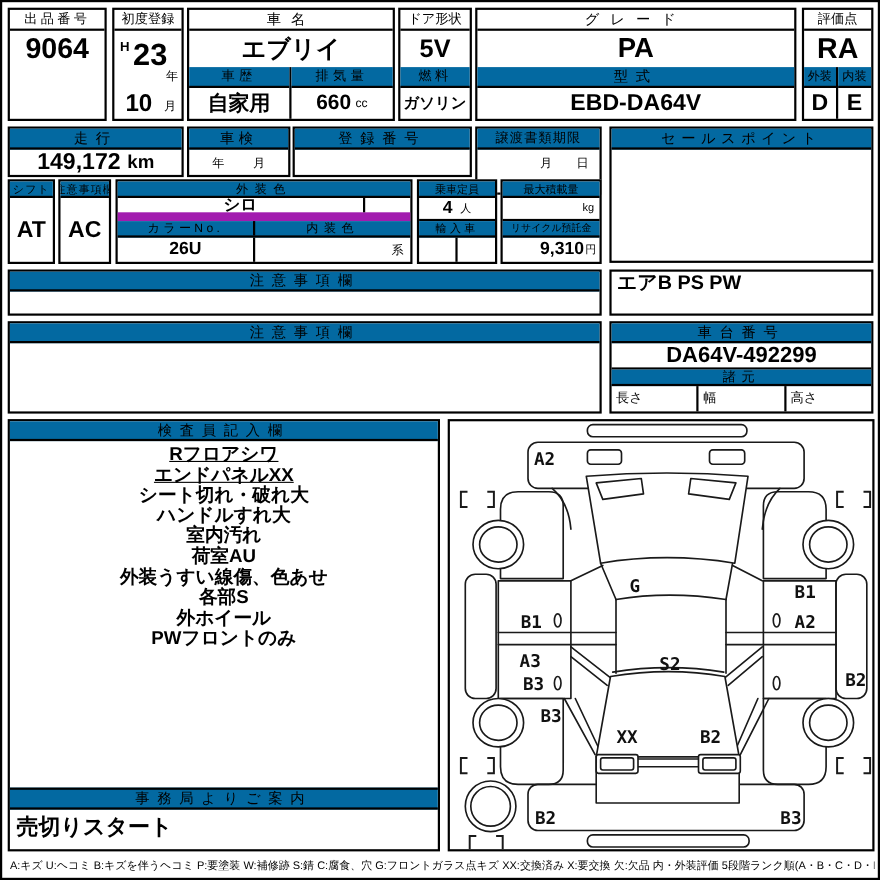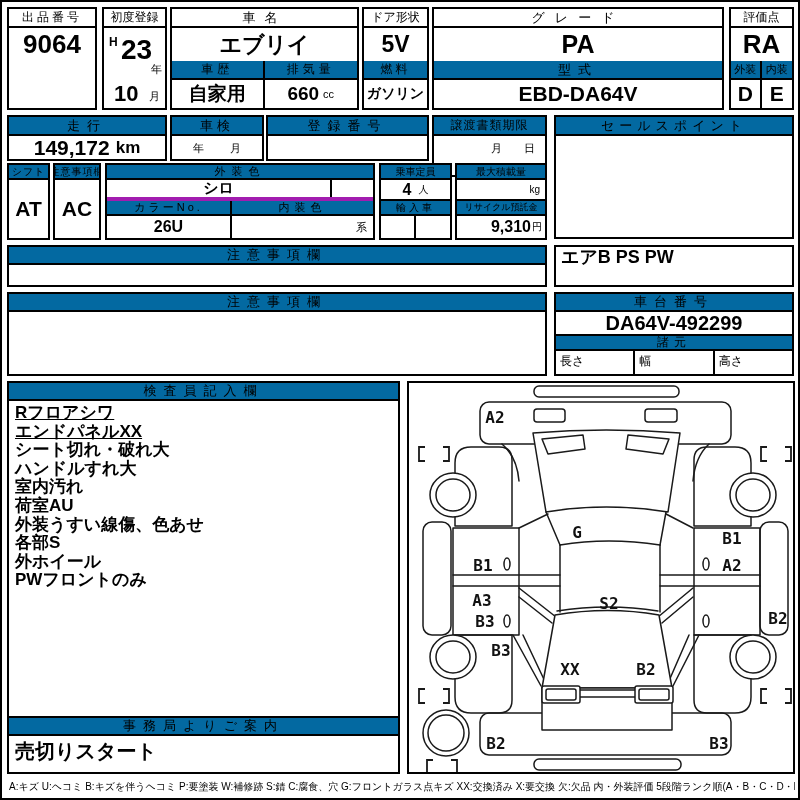--- a/index.html
+++ b/index.html
@@ -133,21 +133,21 @@
     <div class="val" style="height:58px;font-size:21px;">AT</div>
   </div>
 
   <div class="box" style="left:51px;top:161px;width:48px;height:77px;">
     <div class="hd gy" style="height:15px;font-size:10px;letter-spacing:1px;">注意事項欄</div>
     <div class="val" style="height:58px;font-size:21px;">AC</div>
   </div>
 
   <div class="box" style="left:103px;top:161px;width:270px;height:77px;">
     <div class="hd gy" style="height:15px;font-size:11px;letter-spacing:6px;">外装色</div>
-    <div class="row" style="height:21px;border-bottom:4px solid #a21caf;">
+    <div class="row" style="height:21px;border-bottom:8px solid #a21caf;">
       <div class="cell" style="width:225px;border-right:2px solid #000;justify-content:center;font-size:15px;font-weight:bold;">シロ</div>
       <div class="cell" style="flex:1;"></div>
     </div>
     <div class="row gy" style="height:15px;border-bottom:2px solid #000;">
       <div class="cell" style="width:125px;border-right:2px solid #000;justify-content:center;font-size:11px;letter-spacing:3px;">カラーNo.</div>
       <div class="cell" style="flex:1;justify-content:center;font-size:11px;letter-spacing:5px;">内装色</div>
     </div>
     <div class="row" style="height:22px;">
       <div class="cell" style="width:125px;border-right:2px solid #000;justify-content:center;font-size:16px;font-weight:bold;">26U</div>
       <div class="cell" style="flex:1;justify-content:flex-end;font-size:11px;padding-right:6px;">系</div>
@@ -197,21 +197,21 @@
     <div class="hd gy" style="height:15px;font-size:12px;letter-spacing:5px;">諸元</div>
     <div class="row" style="height:23px;">
       <div class="cell" style="flex:1;border-right:2px solid #000;align-items:flex-start;padding:2px 0 0 4px;font-size:12px;">長さ</div>
       <div class="cell" style="flex:1;border-right:2px solid #000;align-items:flex-start;padding:2px 0 0 4px;font-size:12px;">幅</div>
       <div class="cell" style="flex:1;align-items:flex-start;padding:2px 0 0 4px;font-size:12px;">高さ</div>
     </div>
   </div>
 
   <div class="box" style="left:5px;top:379px;width:393px;height:393px;">
     <div class="hd gy" style="height:18px;letter-spacing:7px;">検査員記入欄</div>
-    <div style="position:absolute;left:0;right:0;top:18px;bottom:56px;padding:3px 6px;overflow:hidden;">
+    <div style="position:absolute;left:0;right:0;top:18px;bottom:56px;padding:3px 6px;overflow:hidden;text-align:center;">
         <div class="insp-item u">Rフロアシワ</div>
         <div class="insp-item u">エンドパネルXX</div>
         <div class="insp-item">シート切れ・破れ大</div>
         <div class="insp-item">ハンドルすれ大</div>
         <div class="insp-item">室内汚れ</div>
         <div class="insp-item">荷室AU</div>
         <div class="insp-item">外装うすい線傷、色あせ</div>
         <div class="insp-item">各部S</div>
         <div class="insp-item">外ホイール</div>
         <div class="insp-item">PWフロントのみ</div>

